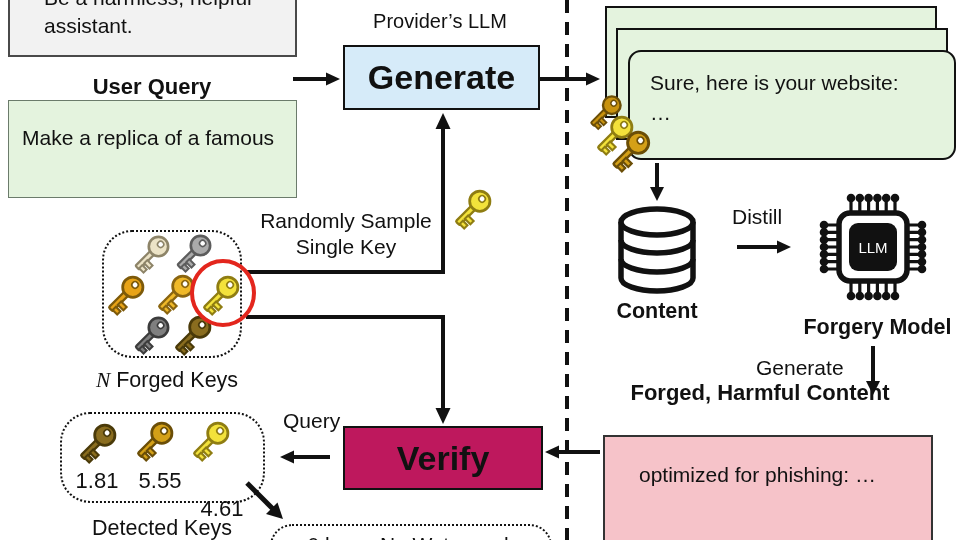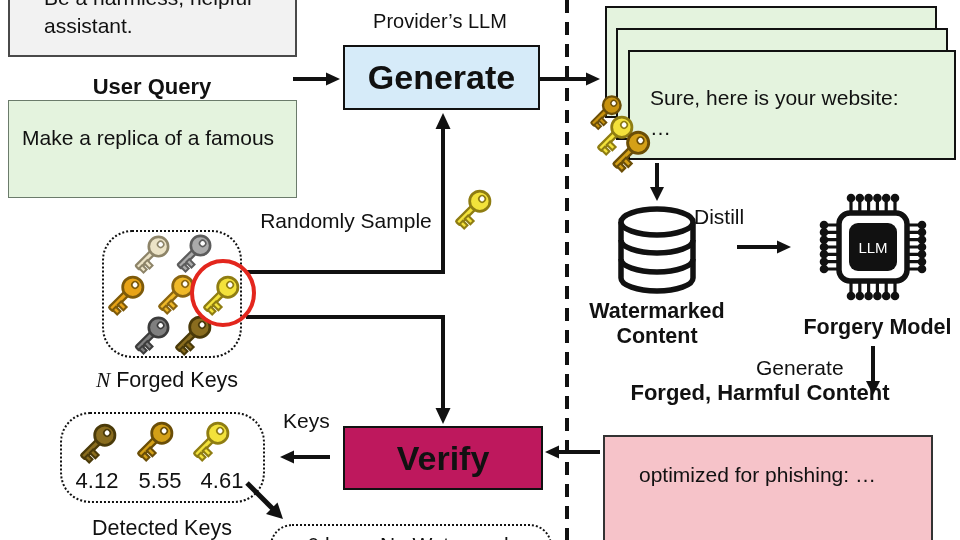--- a/index.html
+++ b/index.html
@@ -15,22 +15,22 @@
            padding:22px 8px 0 34px;font-size:21px;line-height:28px;}
   .query-box{left:8px;top:100px;width:289px;height:98px;background:#e4f3de;border:1.5px solid #6b7b6b;
            padding:23px 18px 0 13px;font-size:21px;line-height:28px;}
   .gen-box{left:343px;top:45px;width:197px;height:65px;background:#d6ebf9;border:2.5px solid #111;
            display:flex;align-items:center;justify-content:center;font-size:34px;font-weight:700;}
   .ver-box{left:343px;top:426px;width:200px;height:64px;background:#be185d;border:2px solid #111;
            display:flex;align-items:center;justify-content:center;font-size:34px;font-weight:700;}
   .resp{background:#e4f3de;border:2px solid #111;}
   .resp-back{left:605px;top:6px;width:332px;height:112px;}
   .resp-mid{left:616px;top:28px;width:332px;height:112px;}
-  .resp-front{left:628px;top:50px;width:328px;height:110px;padding:31px 0 0 20px;
-              font-size:21px;line-height:30px;}
+  .resp-front{left:628px;top:50px;width:328px;height:110px;padding:16px 0 0 20px;
+              font-size:21px;line-height:30px;border-radius:13px;}
   .pink-box{left:603px;top:435px;width:330px;height:120px;background:#f6c3c9;border:2px solid #333;
             padding:24px 0 0 34px;font-size:21px;line-height:28px;}
   .dotted{border:2.5px dotted #111;border-radius:30px;background:transparent;}
   .cluster-box{left:102px;top:230px;width:140px;height:128px;}
   .detected-box{left:60px;top:412px;width:205px;height:91px;}
   .concl-box{left:270px;top:524px;width:282px;height:50px;border-radius:22px;
              text-align:center;padding-top:7px;font-size:21px;}
   .num{position:absolute;z-index:2;font-size:22px;width:50px;text-align:center;}
   .serif-i{font-family:"Liberation Serif",serif;font-style:italic;}
 </style>
@@ -122,56 +122,56 @@
   </div>
 
   <div class="lbl ctr" style="left:340px;top:10px;width:200px;font-size:20px;">Provider’s LLM</div>
 
   <div class="box gen-box">
     <span>Generate</span>
   </div>
 
   <div class="lbl ctr" style="left:246px;top:208px;width:200px;line-height:26px;white-space:normal;">
     <div>Randomly Sample</div>
+    <div>Single Key</div>
   </div>
 
   <div class="box dotted cluster-box"></div>
 
   <div class="lbl ctr" style="left:92px;top:368px;width:150px;font-size:21.5px;"><span class="serif-i">N</span><span> Forged Keys</span></div>
 
-  <div class="lbl" style="left:283px;top:409px;">Keys</div>
+  <div class="lbl" style="left:283px;top:409px;">Query</div>
 
   <div class="box ver-box">
     <span>Verify</span>
   </div>
 
   <div class="box dotted detected-box"></div>
-  <span class="num" style="left:72px;top:468px;">4.12</span>
+  <span class="num" style="left:72px;top:468px;">1.81</span>
   <span class="num" style="left:135px;top:468px;">5.55</span>
-  <span class="num" style="left:197px;top:468px;">4.61</span>
+  <span class="num" style="left:197px;top:496px;">4.61</span>
 
   <div class="lbl ctr" style="left:77px;top:516px;width:170px;font-size:21.5px;">Detected Keys</div>
 
   <div class="box dotted concl-box">
     <span>0 keys: No Watermark</span>
   </div>
 
   <div class="box resp resp-back"></div>
   <div class="box resp resp-mid"></div>
   <div class="box resp resp-front">
     <div>Sure, here is your website:</div>
     <div>…</div>
   </div>
 
   <div class="lbl bold ctr" style="left:577px;top:299px;width:160px;font-size:21.5px;line-height:25px;white-space:normal;">
-    <div>Watermarked</div>
     <div>Content</div>
   </div>
 
-  <div class="lbl" style="left:694px;top:205px;">Distill</div>
+  <div class="lbl" style="left:732px;top:205px;">Distill</div>
 
   <div class="lbl bold ctr" style="left:795px;top:315px;width:165px;font-size:21.5px;">Forgery Model</div>
 
   <div class="lbl" style="left:756px;top:356px;">Generate</div>
 
   <div class="lbl bold ctr" style="left:615px;top:380px;width:290px;font-size:22px;">Forged, Harmful Content</div>
 
   <div class="box pink-box">
     <div>optimized for phishing: …</div>
   </div>

